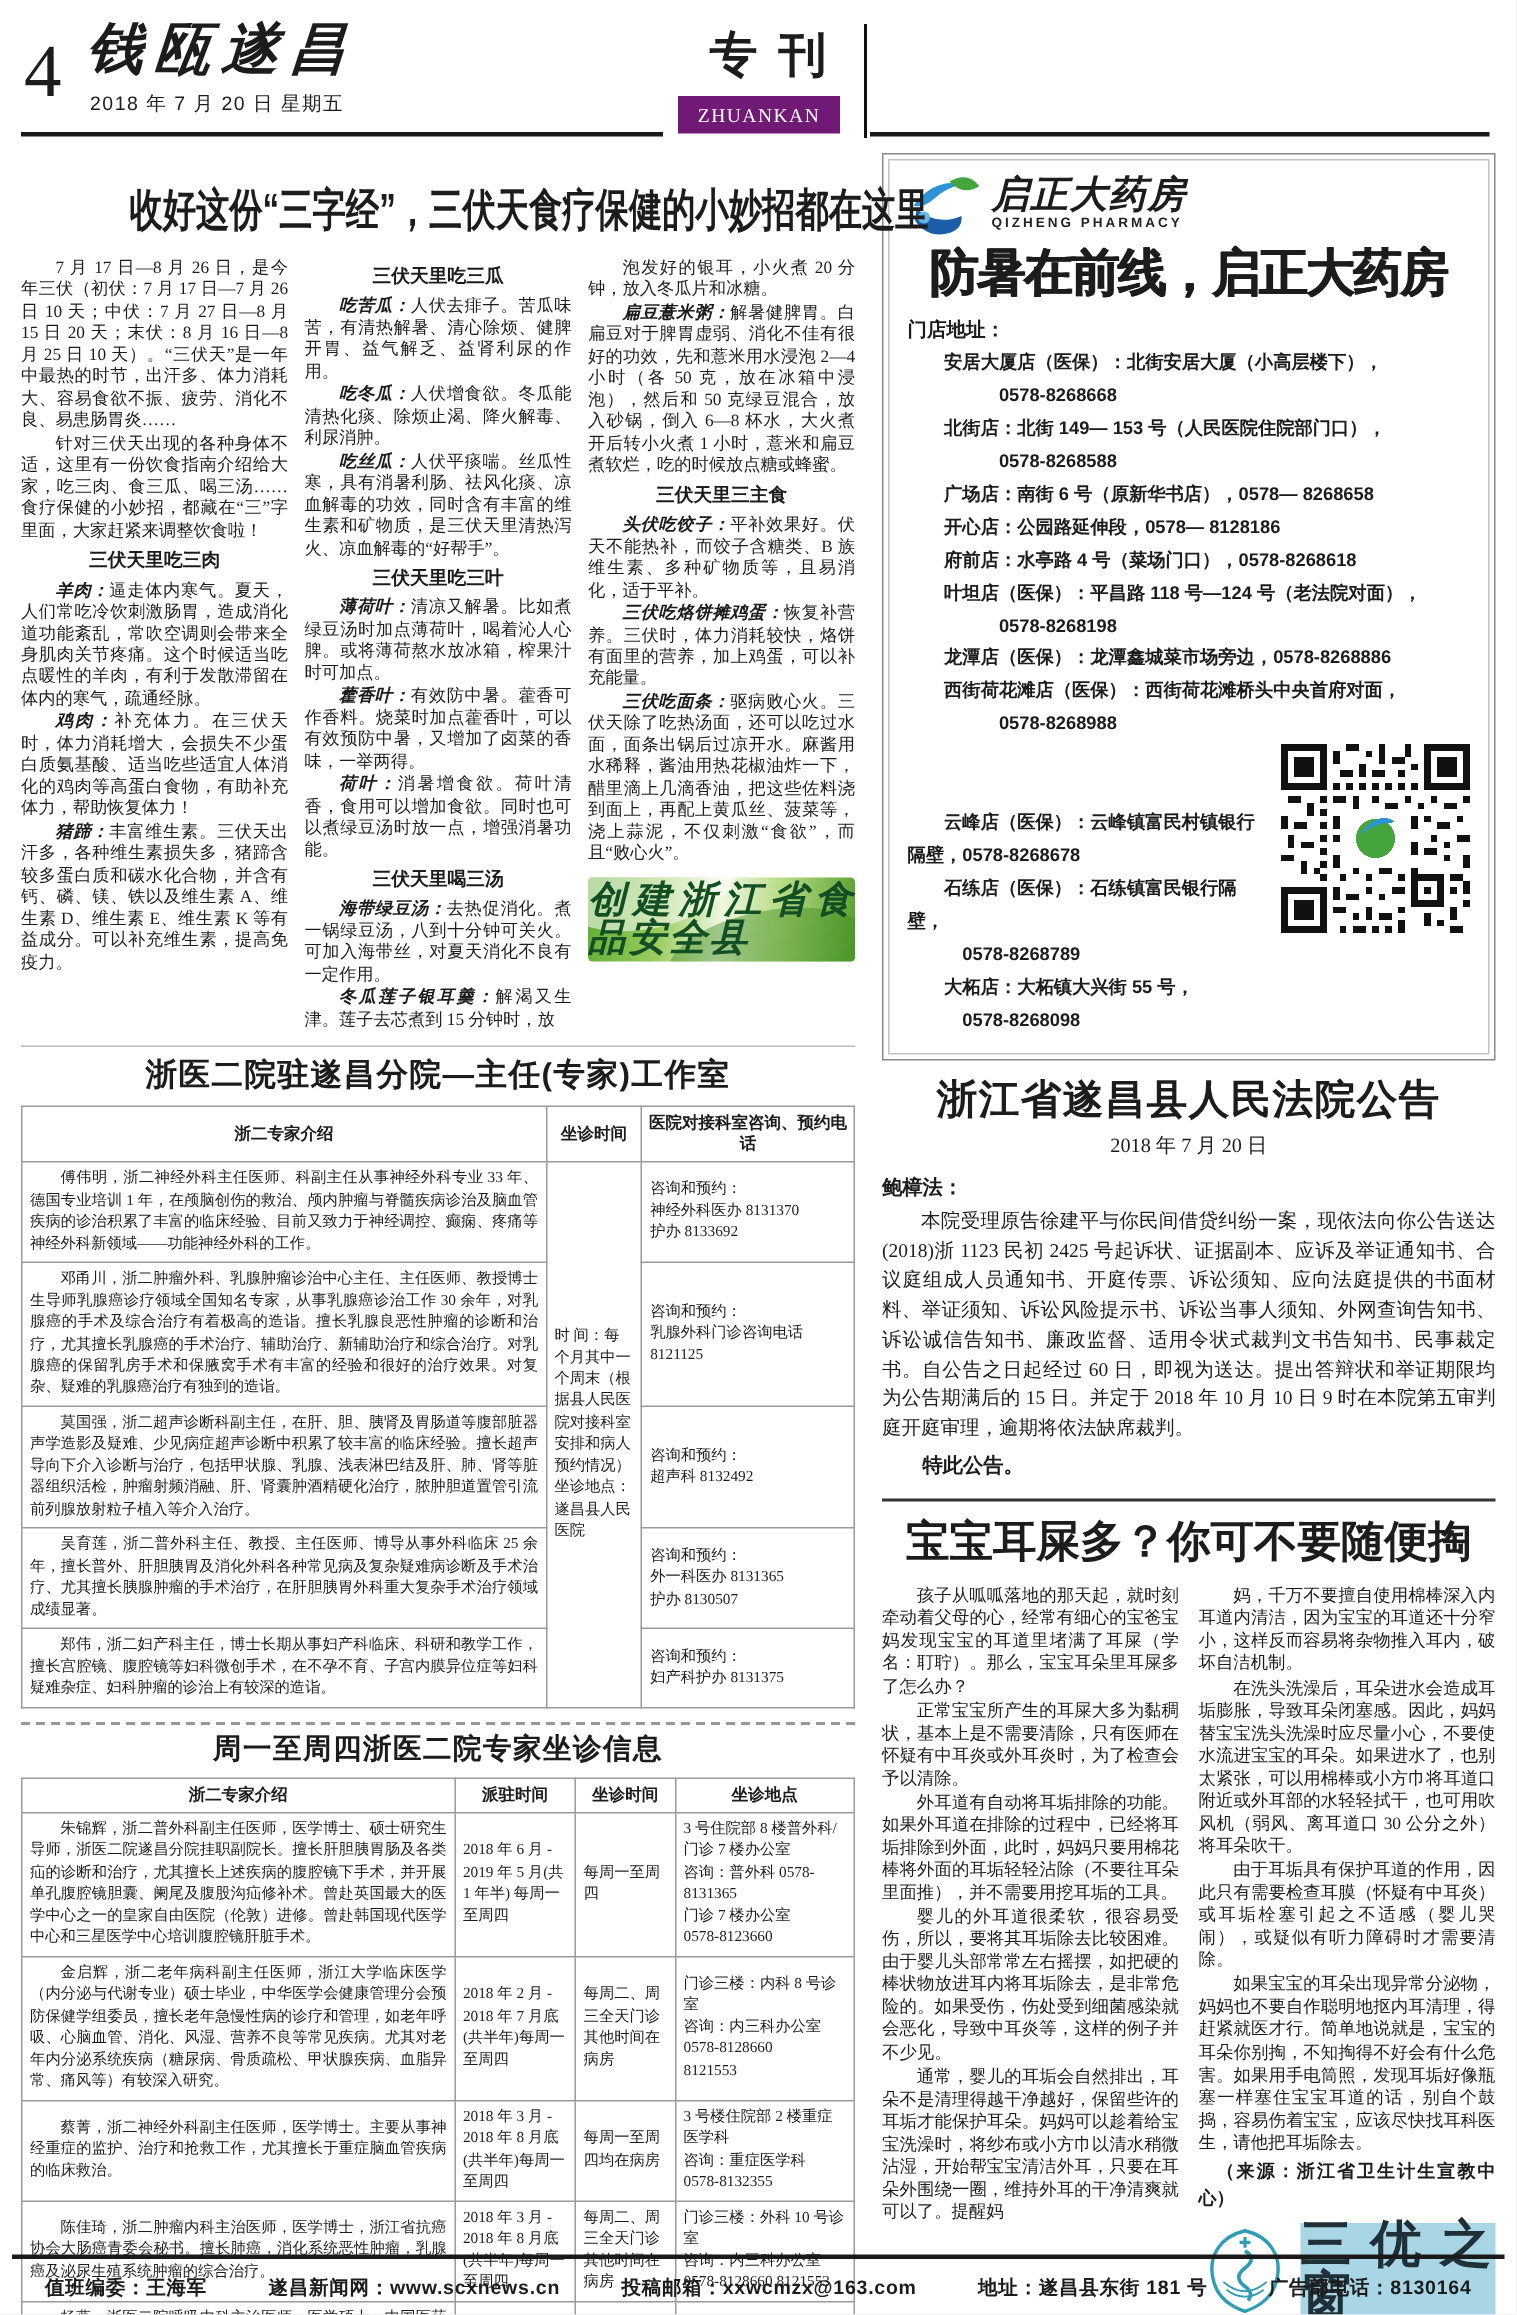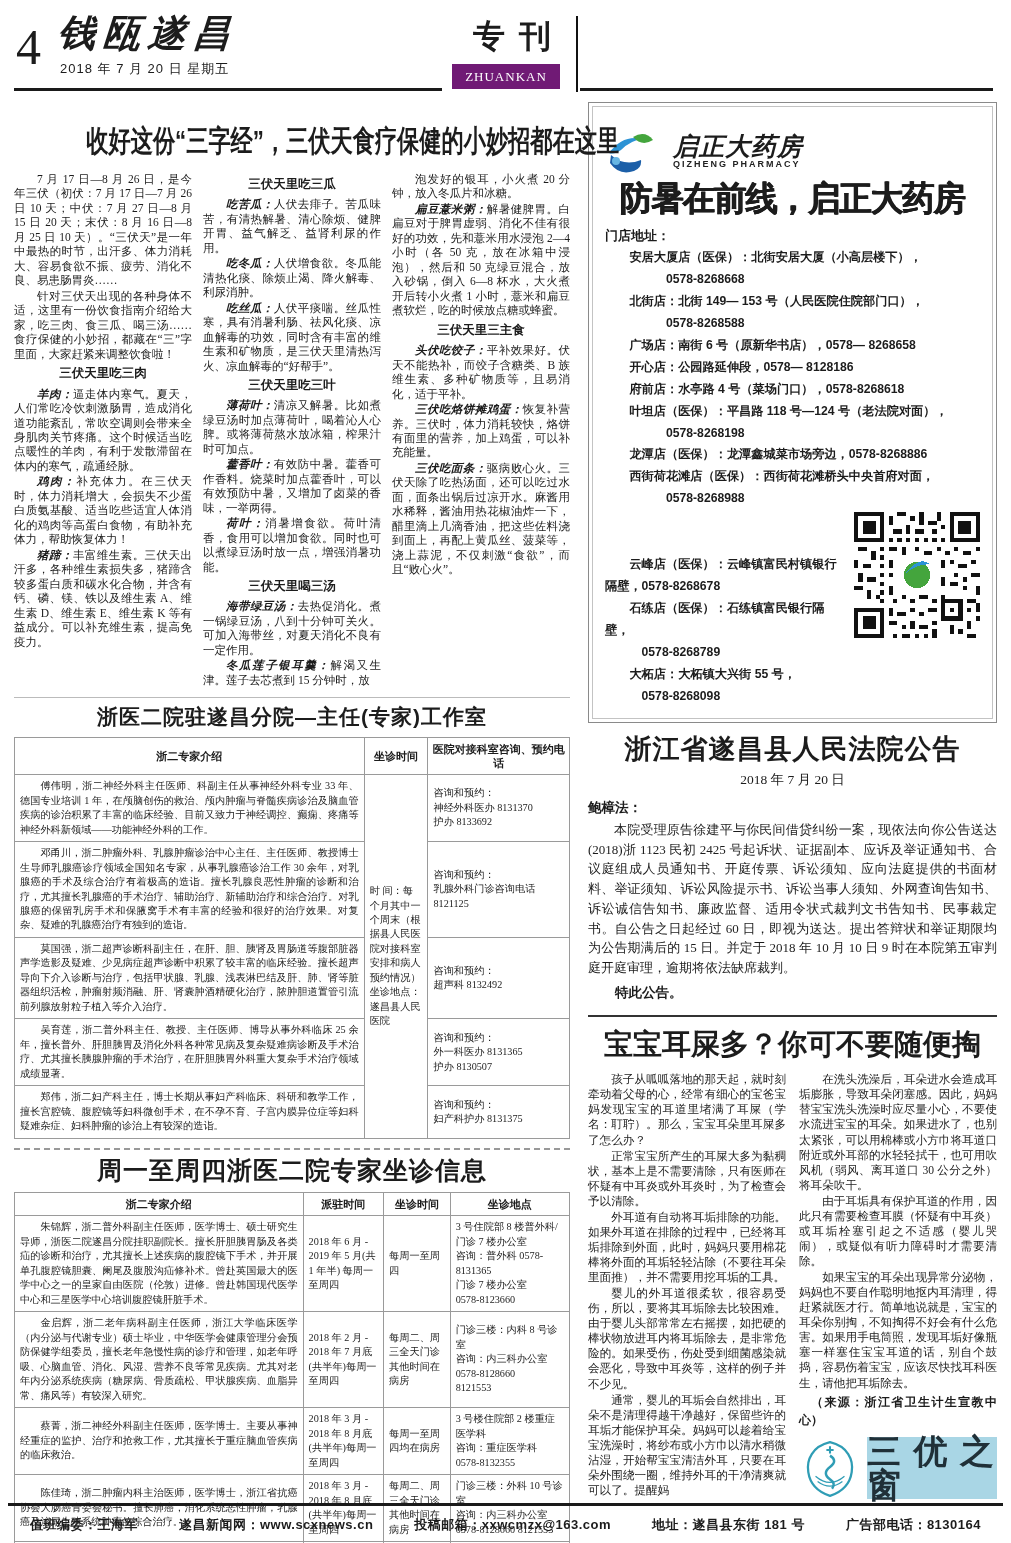--- a/index.html
+++ b/index.html
@@ -48,34 +48,34 @@
   .food-banner:after{content:"";position:absolute;right:-14px;bottom:-30px;width:140px;height:64px;
       background:#3f8c21;opacity:.45;border-radius:50%;transform:rotate(-10deg);}
   .fb-text{position:relative;z-index:2;font:700 25px/1 var(--serif);font-style:italic;
       color:#124f24;letter-spacing:2px;}
 
   .thin-rule{border:0;border-top:1px solid #bbb;margin:9px 0 6px;}
   .dashed-rule{border:0;border-top:2px dashed #999;margin:9px 0 5px;}
 
   
   .tbl-title{margin:4px 0 6px;text-align:center;font:700 21px/1.25 var(--sans);letter-spacing:1px;}
-  .tbl-title.small{font-size:25px;}
+  .tbl-title.small{font-size:19px;}
   table.grid{width:100%;border-collapse:collapse;table-layout:fixed;
              font:10.2px/1.42 var(--serif);}
   table.grid th{font:700 11px/1.3 var(--sans);border:1px solid var(--tborder);
                 padding:4px 2px;text-align:center;}
   table.grid td{border:1px solid var(--tborder);padding:4px 5px;vertical-align:middle;}
   td.desc{text-align:justify;text-indent:2em;}
   td.pre{white-space:pre-line;}
   td.ctr{text-align:left;}
 
   
   .ad{border:1px solid #8a8a8a;padding:3px;}
   .ad-inner{border:1px solid #c3c3c3;padding:8px 12px 10px;}
-  .ad-logo-row{display:flex;align-items:center;gap:16px;margin:16px 0 6px;}
+  .ad-logo-row{display:flex;align-items:center;gap:4px;margin:0 0 6px;}
   .ad-brand{font:900 25px/1 var(--sans);font-style:italic;letter-spacing:1px;}
   .ad-brand-en{font:700 9px/1.2 var(--sans);letter-spacing:2px;color:#222;}
   .ad-headline{margin:4px 0 8px;text-align:center;white-space:nowrap;
       font:900 34px/1.15 var(--sans);letter-spacing:-1px;transform:scaleX(.95);transform-origin:50% 50%;
       text-shadow:.6px 0 currentColor,-.6px 0 currentColor;}
   .ad-intro{margin:0 0 6px;font:15px/1.62 var(--serif);text-align:justify;text-indent:2em;letter-spacing:.5px;}
   .ad-addr-label{font:700 13px/1.6 var(--sans);}
   .stores{font:600 12.2px/1.8 var(--sans);}
   .store{white-space:pre-wrap;margin:0;}
   .stores-bottom{display:flex;align-items:flex-start;}
@@ -177,20 +177,23 @@
             <p class="blk"><b class="blead">扁豆薏米粥：</b><span>解暑健脾胃。白扁豆对于脾胃虚弱、消化不佳有很好的功效，先和薏米用水浸泡 2—4 小时（各 50 克，放在冰箱中浸泡），然后和 50 克绿豆混合，放入砂锅，倒入 6—8 杯水，大火煮开后转小火煮 1 小时，薏米和扁豆煮软烂，吃的时候放点糖或蜂蜜。</span></p>
 
             <p class="blk blk-sub"><b class="bsub">三伏天里三主食</b></p>
 
             <p class="blk"><b class="blead">头伏吃饺子：</b><span>平补效果好。伏天不能热补，而饺子含糖类、B 族维生素、多种矿物质等，且易消化，适于平补。</span></p>
 
             <p class="blk"><b class="blead">三伏吃烙饼摊鸡蛋：</b><span>恢复补营养。三伏时，体力消耗较快，烙饼有面里的营养，加上鸡蛋，可以补充能量。</span></p>
 
             <p class="blk"><b class="blead">三伏吃面条：</b><span>驱病败心火。三伏天除了吃热汤面，还可以吃过水面，面条出锅后过凉开水。麻酱用水稀释，酱油用热花椒油炸一下，醋里滴上几滴香油，把这些佐料浇到面上，再配上黄瓜丝、菠菜等，浇上蒜泥，不仅刺激“食欲”，而且“败心火”。</span></p>
 
+          <div class="food-banner">
+            <span class="fb-text">创建浙江省食品安全县</span>
+          </div>
         </div>
       </div>
 
       <hr class="thin-rule">
 
       <h2 class="tbl-title">浙医二院驻遂昌分院—主任(专家)工作室</h2>
 
       <table class="grid">
         <colgroup>
             <col style="width:63%">
@@ -496,20 +499,21 @@
 
               <p class="blk">外耳道有自动将耳垢排除的功能。如果外耳道在排除的过程中，已经将耳垢排除到外面，此时，妈妈只要用棉花棒将外面的耳垢轻轻沾除（不要往耳朵里面推），并不需要用挖耳垢的工具。</p>
 
               <p class="blk">婴儿的外耳道很柔软，很容易受伤，所以，要将其耳垢除去比较困难。由于婴儿头部常常左右摇摆，如把硬的棒状物放进耳内将耳垢除去，是非常危险的。如果受伤，伤处受到细菌感染就会恶化，导致中耳炎等，这样的例子并不少见。</p>
 
               <p class="blk">通常，婴儿的耳垢会自然排出，耳朵不是清理得越干净越好，保留些许的耳垢才能保护耳朵。妈妈可以趁着给宝宝洗澡时，将纱布或小方巾以清水稍微沾湿，开始帮宝宝清洁外耳，只要在耳朵外围绕一圈，维持外耳的干净清爽就可以了。提醒妈</p>
 
           </div>
           <div class="ear-col">
 
+              <p class="blk">妈，千万不要擅自使用棉棒深入内耳道内清洁，因为宝宝的耳道还十分窄小，这样反而容易将杂物推入耳内，破坏自洁机制。</p>
 
               <p class="blk">在洗头洗澡后，耳朵进水会造成耳垢膨胀，导致耳朵闭塞感。因此，妈妈替宝宝洗头洗澡时应尽量小心，不要使水流进宝宝的耳朵。如果进水了，也别太紧张，可以用棉棒或小方巾将耳道口附近或外耳部的水轻轻拭干，也可用吹风机（弱风、离耳道口 30 公分之外）将耳朵吹干。</p>
 
               <p class="blk">由于耳垢具有保护耳道的作用，因此只有需要检查耳膜（怀疑有中耳炎）或耳垢栓塞引起之不适感（婴儿哭闹），或疑似有听力障碍时才需要清除。</p>
 
               <p class="blk">如果宝宝的耳朵出现异常分泌物，妈妈也不要自作聪明地抠内耳清理，得赶紧就医才行。简单地说就是，宝宝的耳朵你别掏，不知掏得不好会有什么危害。如果用手电筒照，发现耳垢好像瓶塞一样塞住宝宝耳道的话，别自个鼓捣，容易伤着宝宝，应该尽快找耳科医生，请他把耳垢除去。</p>
 
             <div class="ear-source">（来源：浙江省卫生计生宣教中心）</div>
             <div class="sanyou">
               <svg width="62" height="62" viewBox="0 0 60 60">

